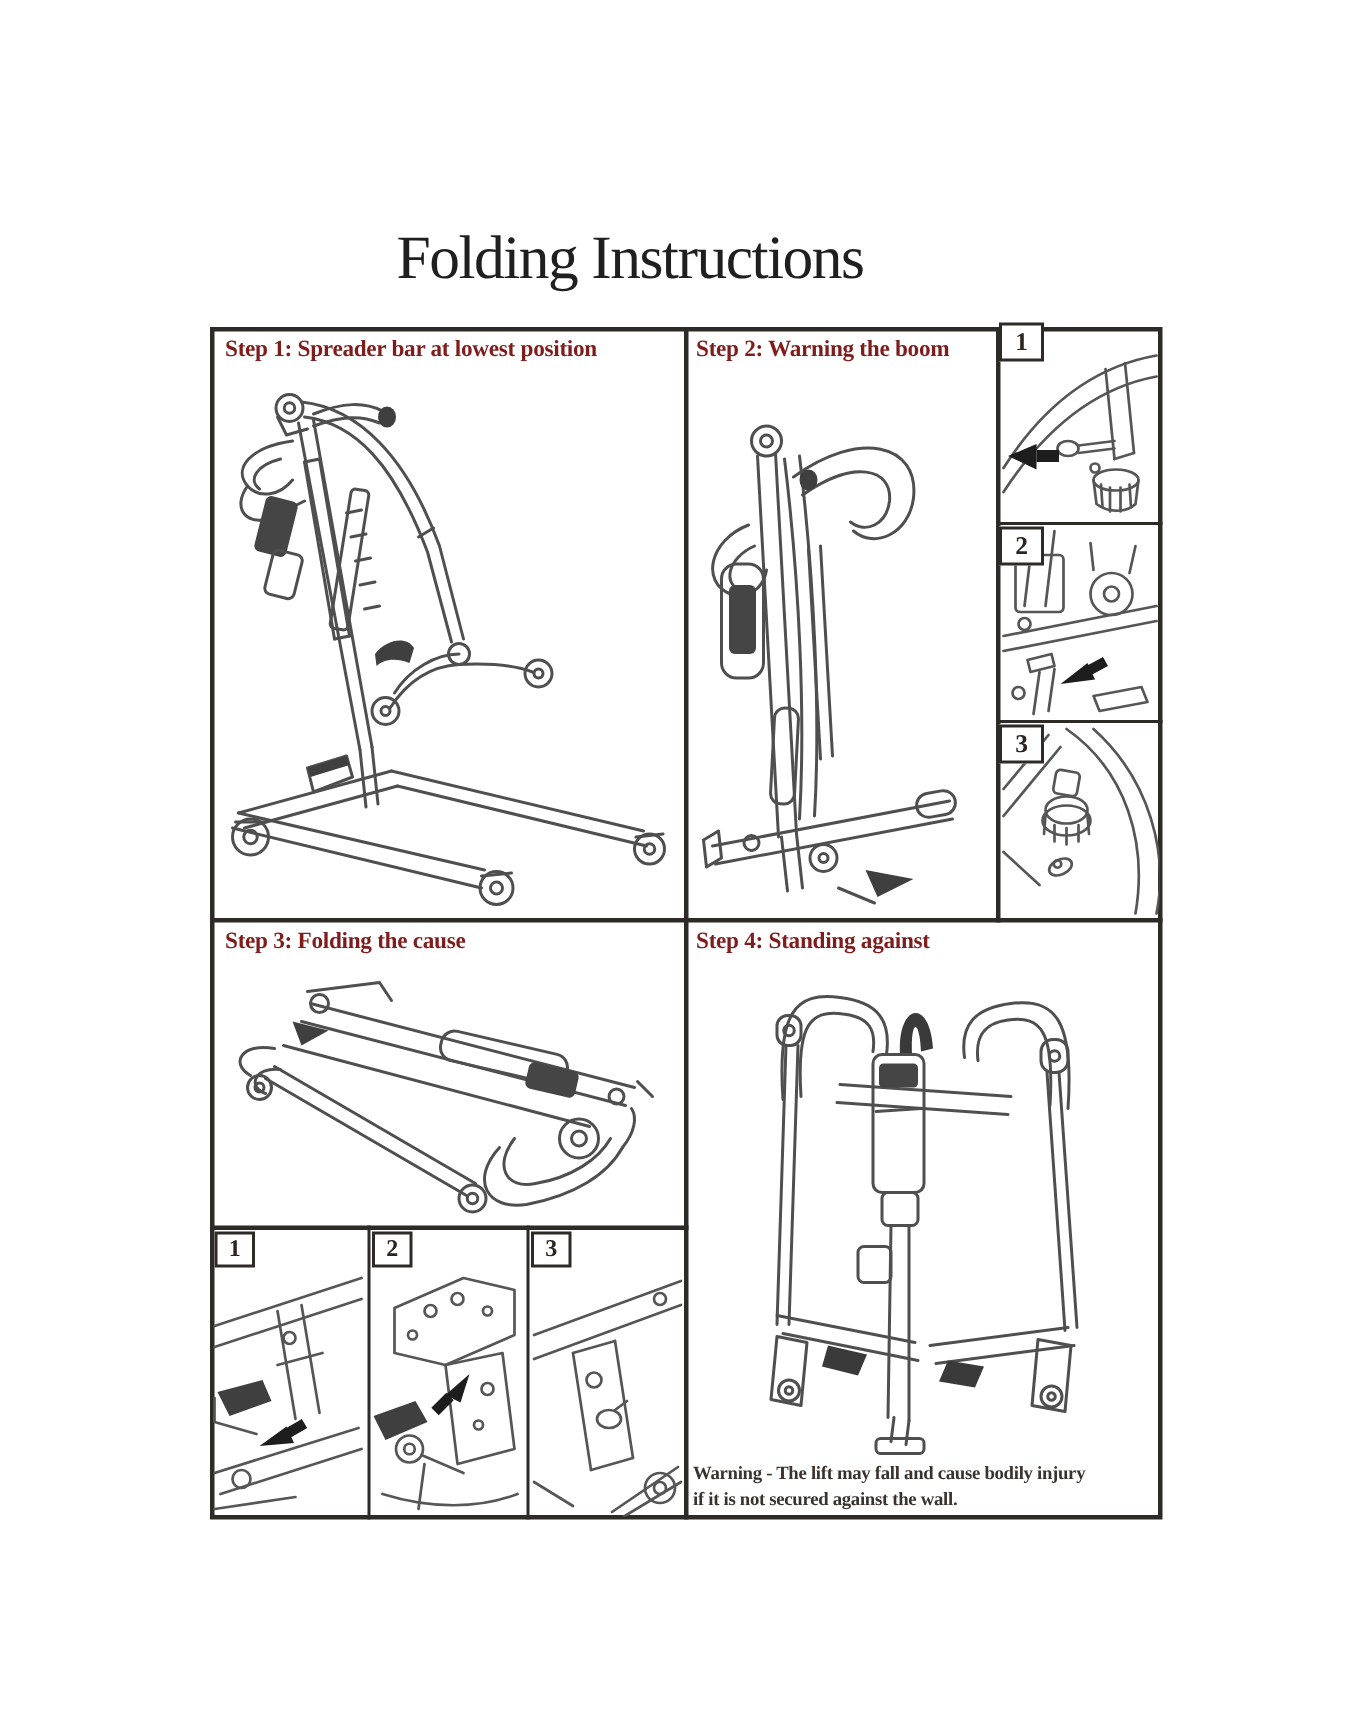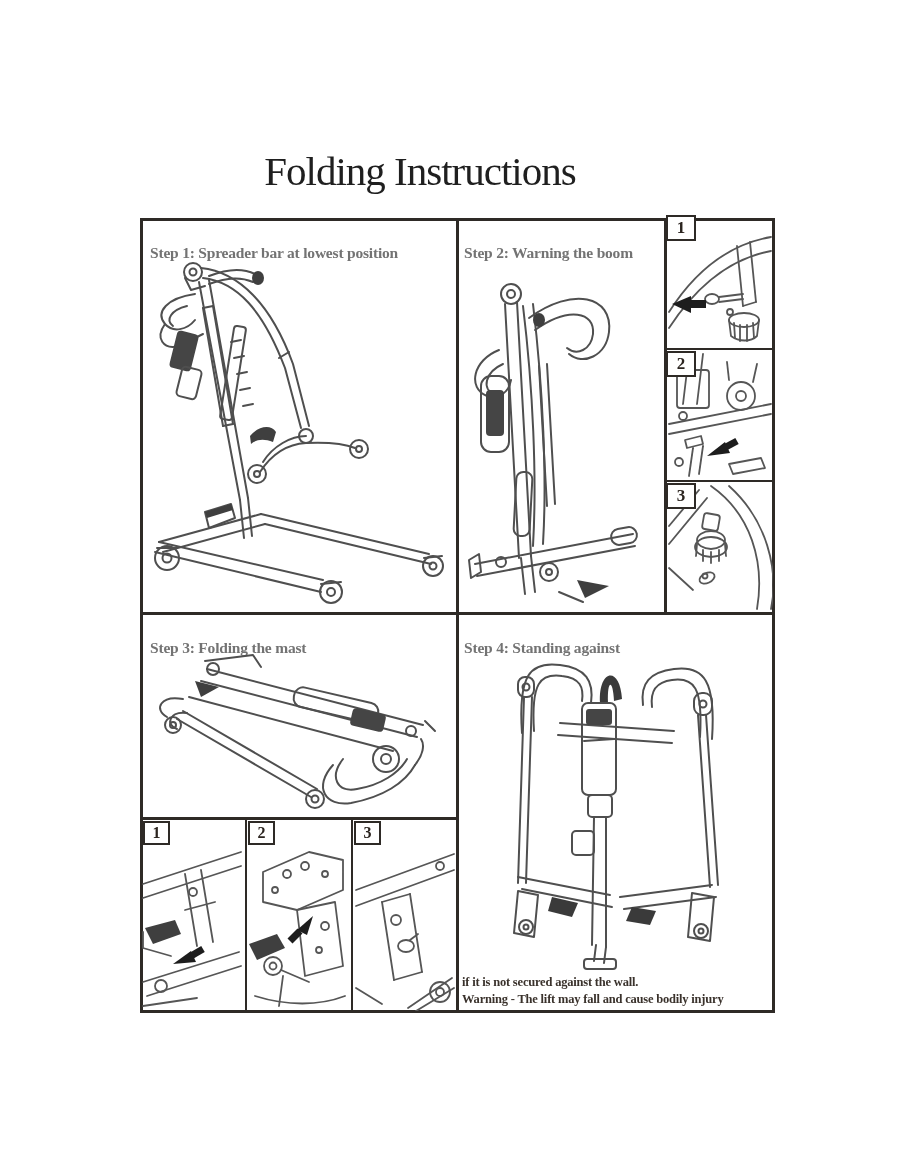--- a/index.html
+++ b/index.html
@@ -11,21 +11,21 @@
     position:absolute; left:0; top:147px; width:840px; text-align:center;
     font-size:41px; font-weight:400; letter-spacing:-1px; color:#1f1f1f;
   }
   .frame {
     position:absolute; left:140px; top:218px; width:635px; height:795px;
     border:3px solid #2e2a26; box-sizing:border-box;
   }
   .line { position:absolute; background:#2e2a26; }
   .panel-label {
     position:absolute; font-size:15.5px; font-weight:bold; letter-spacing:-0.2px;
-    color:#737373; white-space:nowrap;margin-top:20px;
+    color:#7f1d1d; white-space:nowrap;
   }
   .badge {
     position:absolute; background:#ffffff; border:2.5px solid #2e2a26;
     box-sizing:border-box; display:flex; align-items:center; justify-content:center;
     font-weight:bold; color:#2b241f; z-index:5;
   }
   .badge-lg { width:30px; height:26px; font-size:17px; }
   .badge-sm { width:27px; height:24px; font-size:16px; }
   .illus { position:absolute; }
   .warning {
@@ -46,21 +46,21 @@
   <div class="line" style="left:664px;top:218px;width:3px;height:397px;"></div>
   <div class="line" style="left:140px;top:612px;width:635px;height:3px;"></div>
   <div class="line" style="left:664px;top:348px;width:111px;height:2px;"></div>
   <div class="line" style="left:664px;top:480px;width:111px;height:2px;"></div>
   <div class="line" style="left:140px;top:817px;width:319px;height:3px;"></div>
   <div class="line" style="left:245px;top:817px;width:2px;height:196px;"></div>
   <div class="line" style="left:351px;top:817px;width:2px;height:196px;"></div>
 
   <div class="panel-label" style="left:150px;top:224px;">Step 1: Spreader bar at lowest position</div>
   <div class="panel-label" style="left:464px;top:224px;">Step 2: Warning the boom</div>
-  <div class="panel-label" style="left:150px;top:619px;">Step 3: Folding the mast</div>
+  <div class="panel-label" style="left:150px;top:619px;">Step 3: Folding the cause</div>
   <div class="panel-label" style="left:464px;top:619px;">Step 4: Standing against</div>
 
   <div class="badge badge-lg" style="left:666px;top:215px;">1</div>
   <div class="badge badge-lg" style="left:666px;top:351px;">2</div>
   <div class="badge badge-lg" style="left:666px;top:483px;">3</div>
   <div class="badge badge-sm" style="left:143px;top:821px;">1</div>
   <div class="badge badge-sm" style="left:248px;top:821px;">2</div>
   <div class="badge badge-sm" style="left:354px;top:821px;">3</div>
 
   <svg class="illus" style="left:143px;top:246px;" width="312" height="364" viewBox="0 0 312 364">
@@ -337,17 +337,17 @@
         <circle cx="241" cy="286" r="2.5"></circle>
       <path d="M92 252 L118 258 L112 272 L88 266 Z" fill="#3a3a3a" stroke="none"></path>
       <path d="M172 262 L196 266 L190 280 L166 276 Z" fill="#3a3a3a" stroke="none"></path>
       <path d="M136 300 L134 316"></path>
         <path d="M146 302 L144 318"></path>
       <rect x="124" y="314" width="32" height="10" rx="3"></rect>
     </g>
   </svg>
 
   <div class="warning">
+    <div>Warning - The lift may fall and cause bodily injury</div>
     <div>if it is not secured against the wall.</div>
-    <div>Warning - The lift may fall and cause bodily injury</div>
   </div>
 
 </div>
 
 </body></html>

